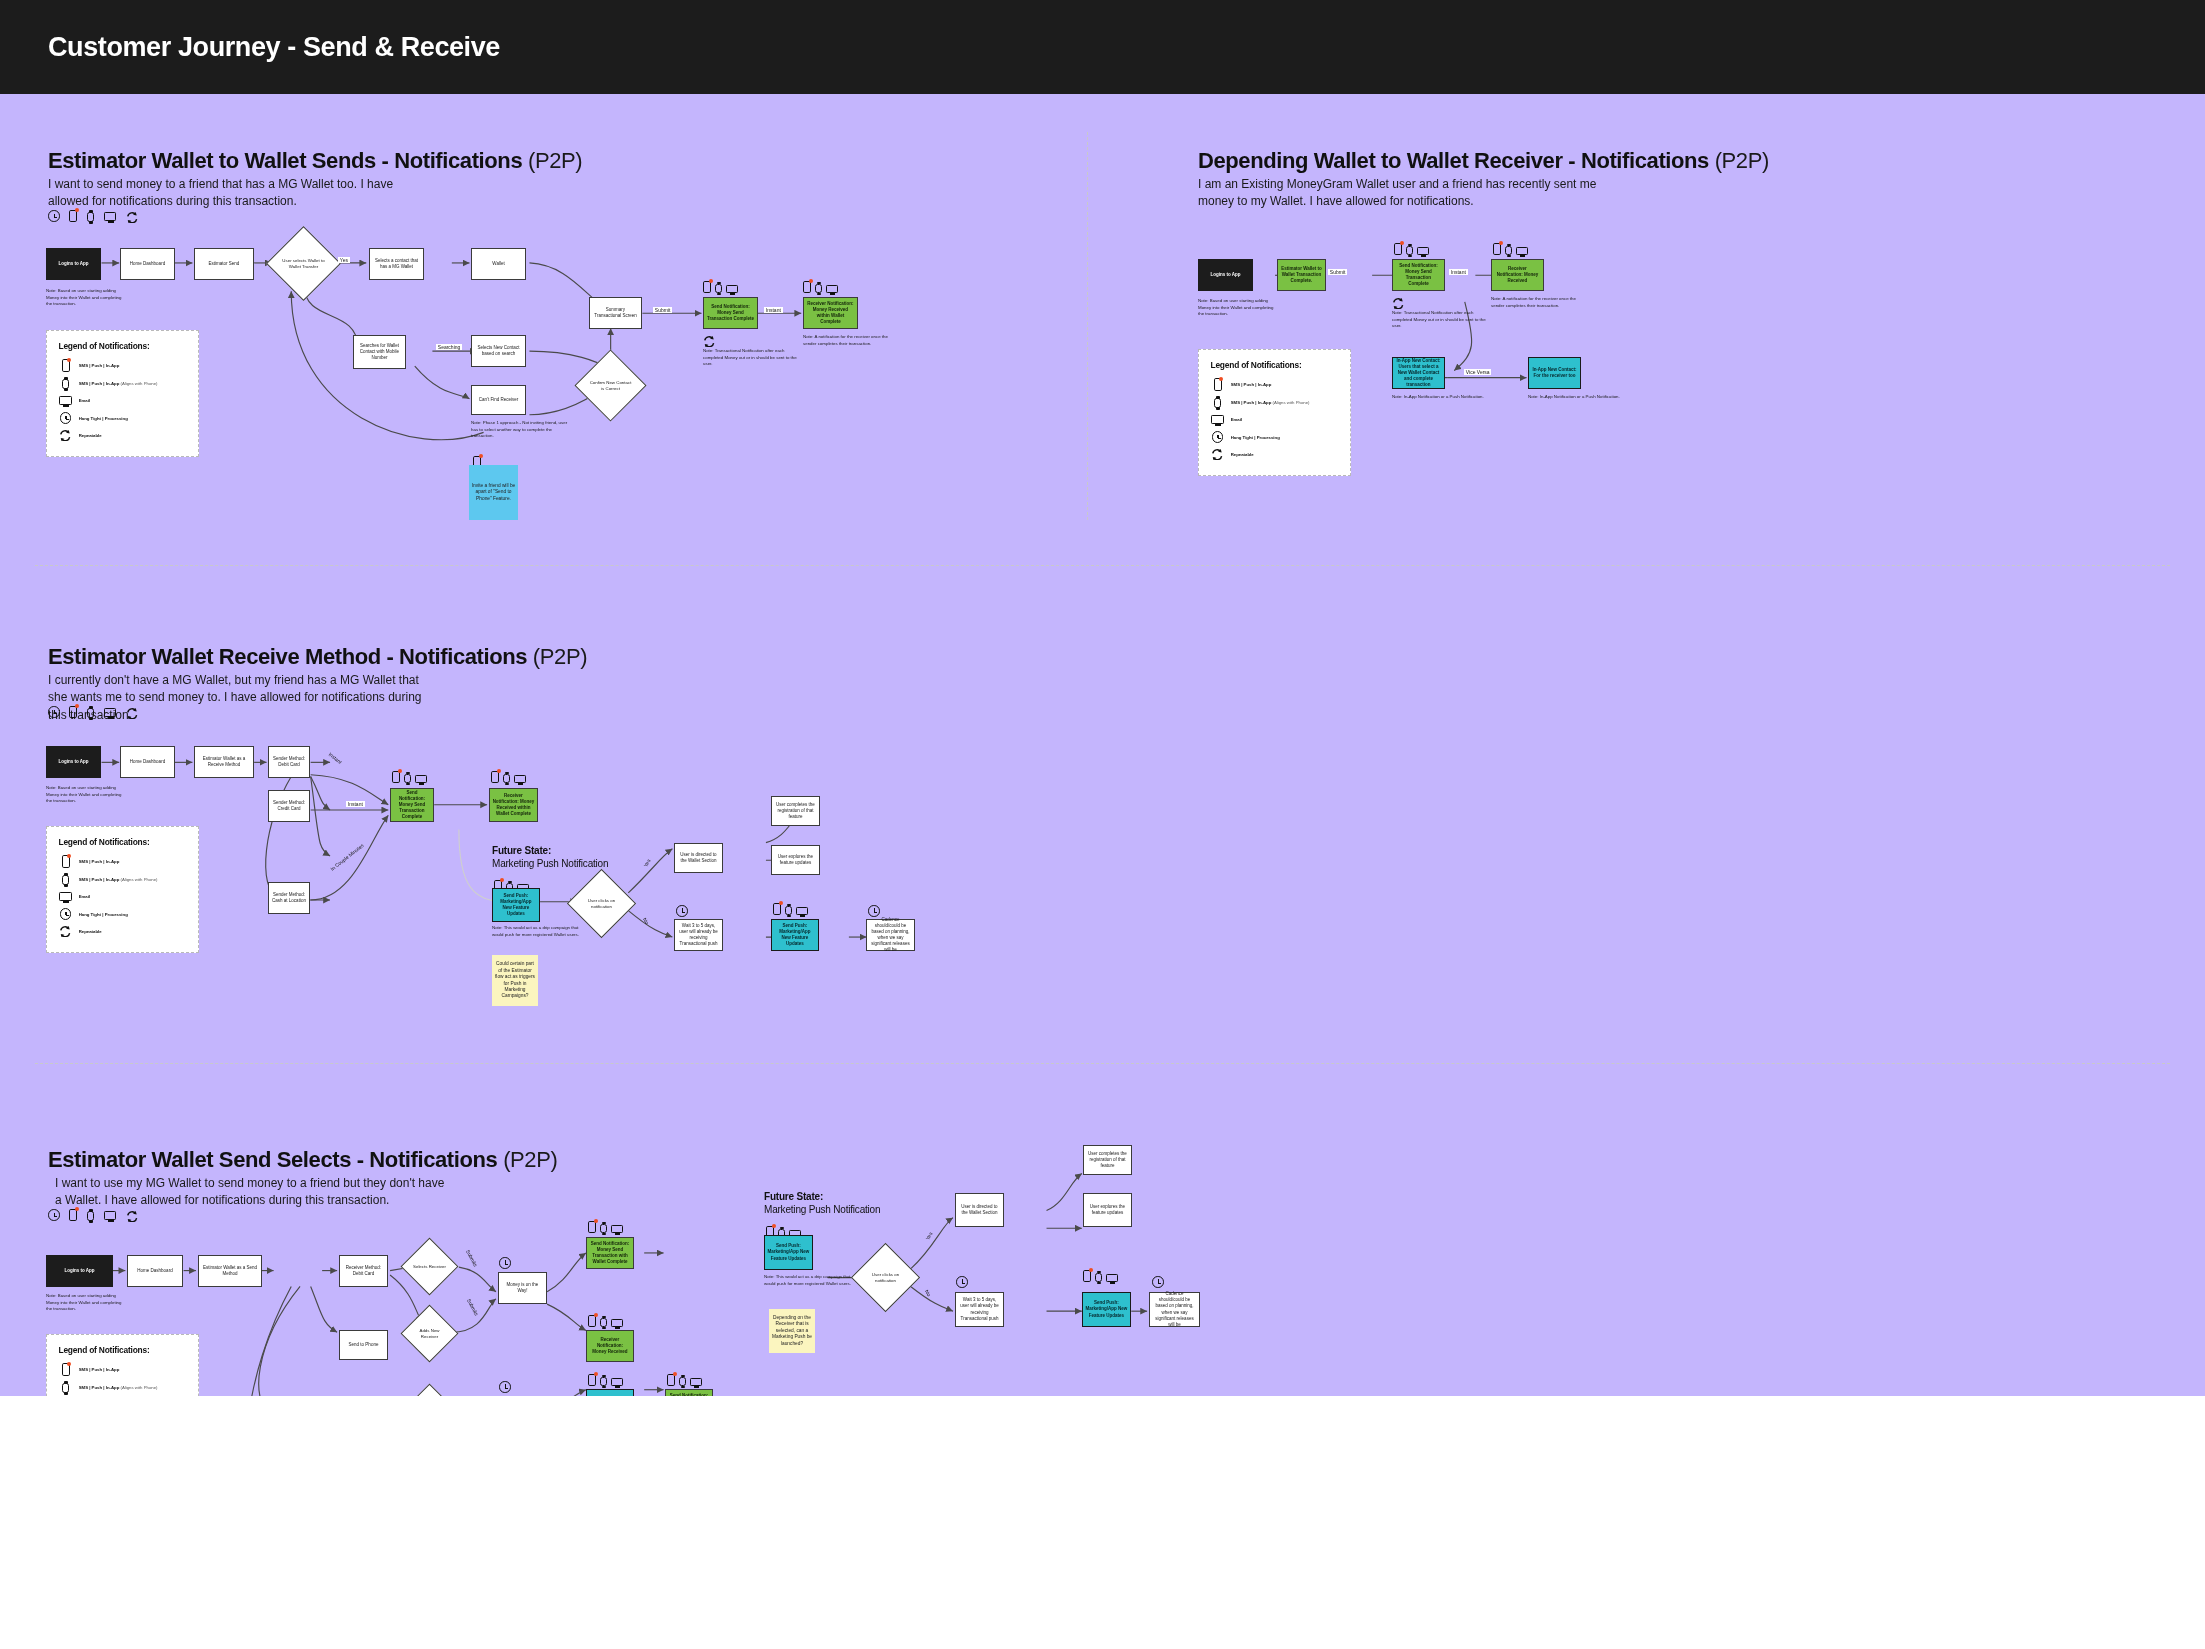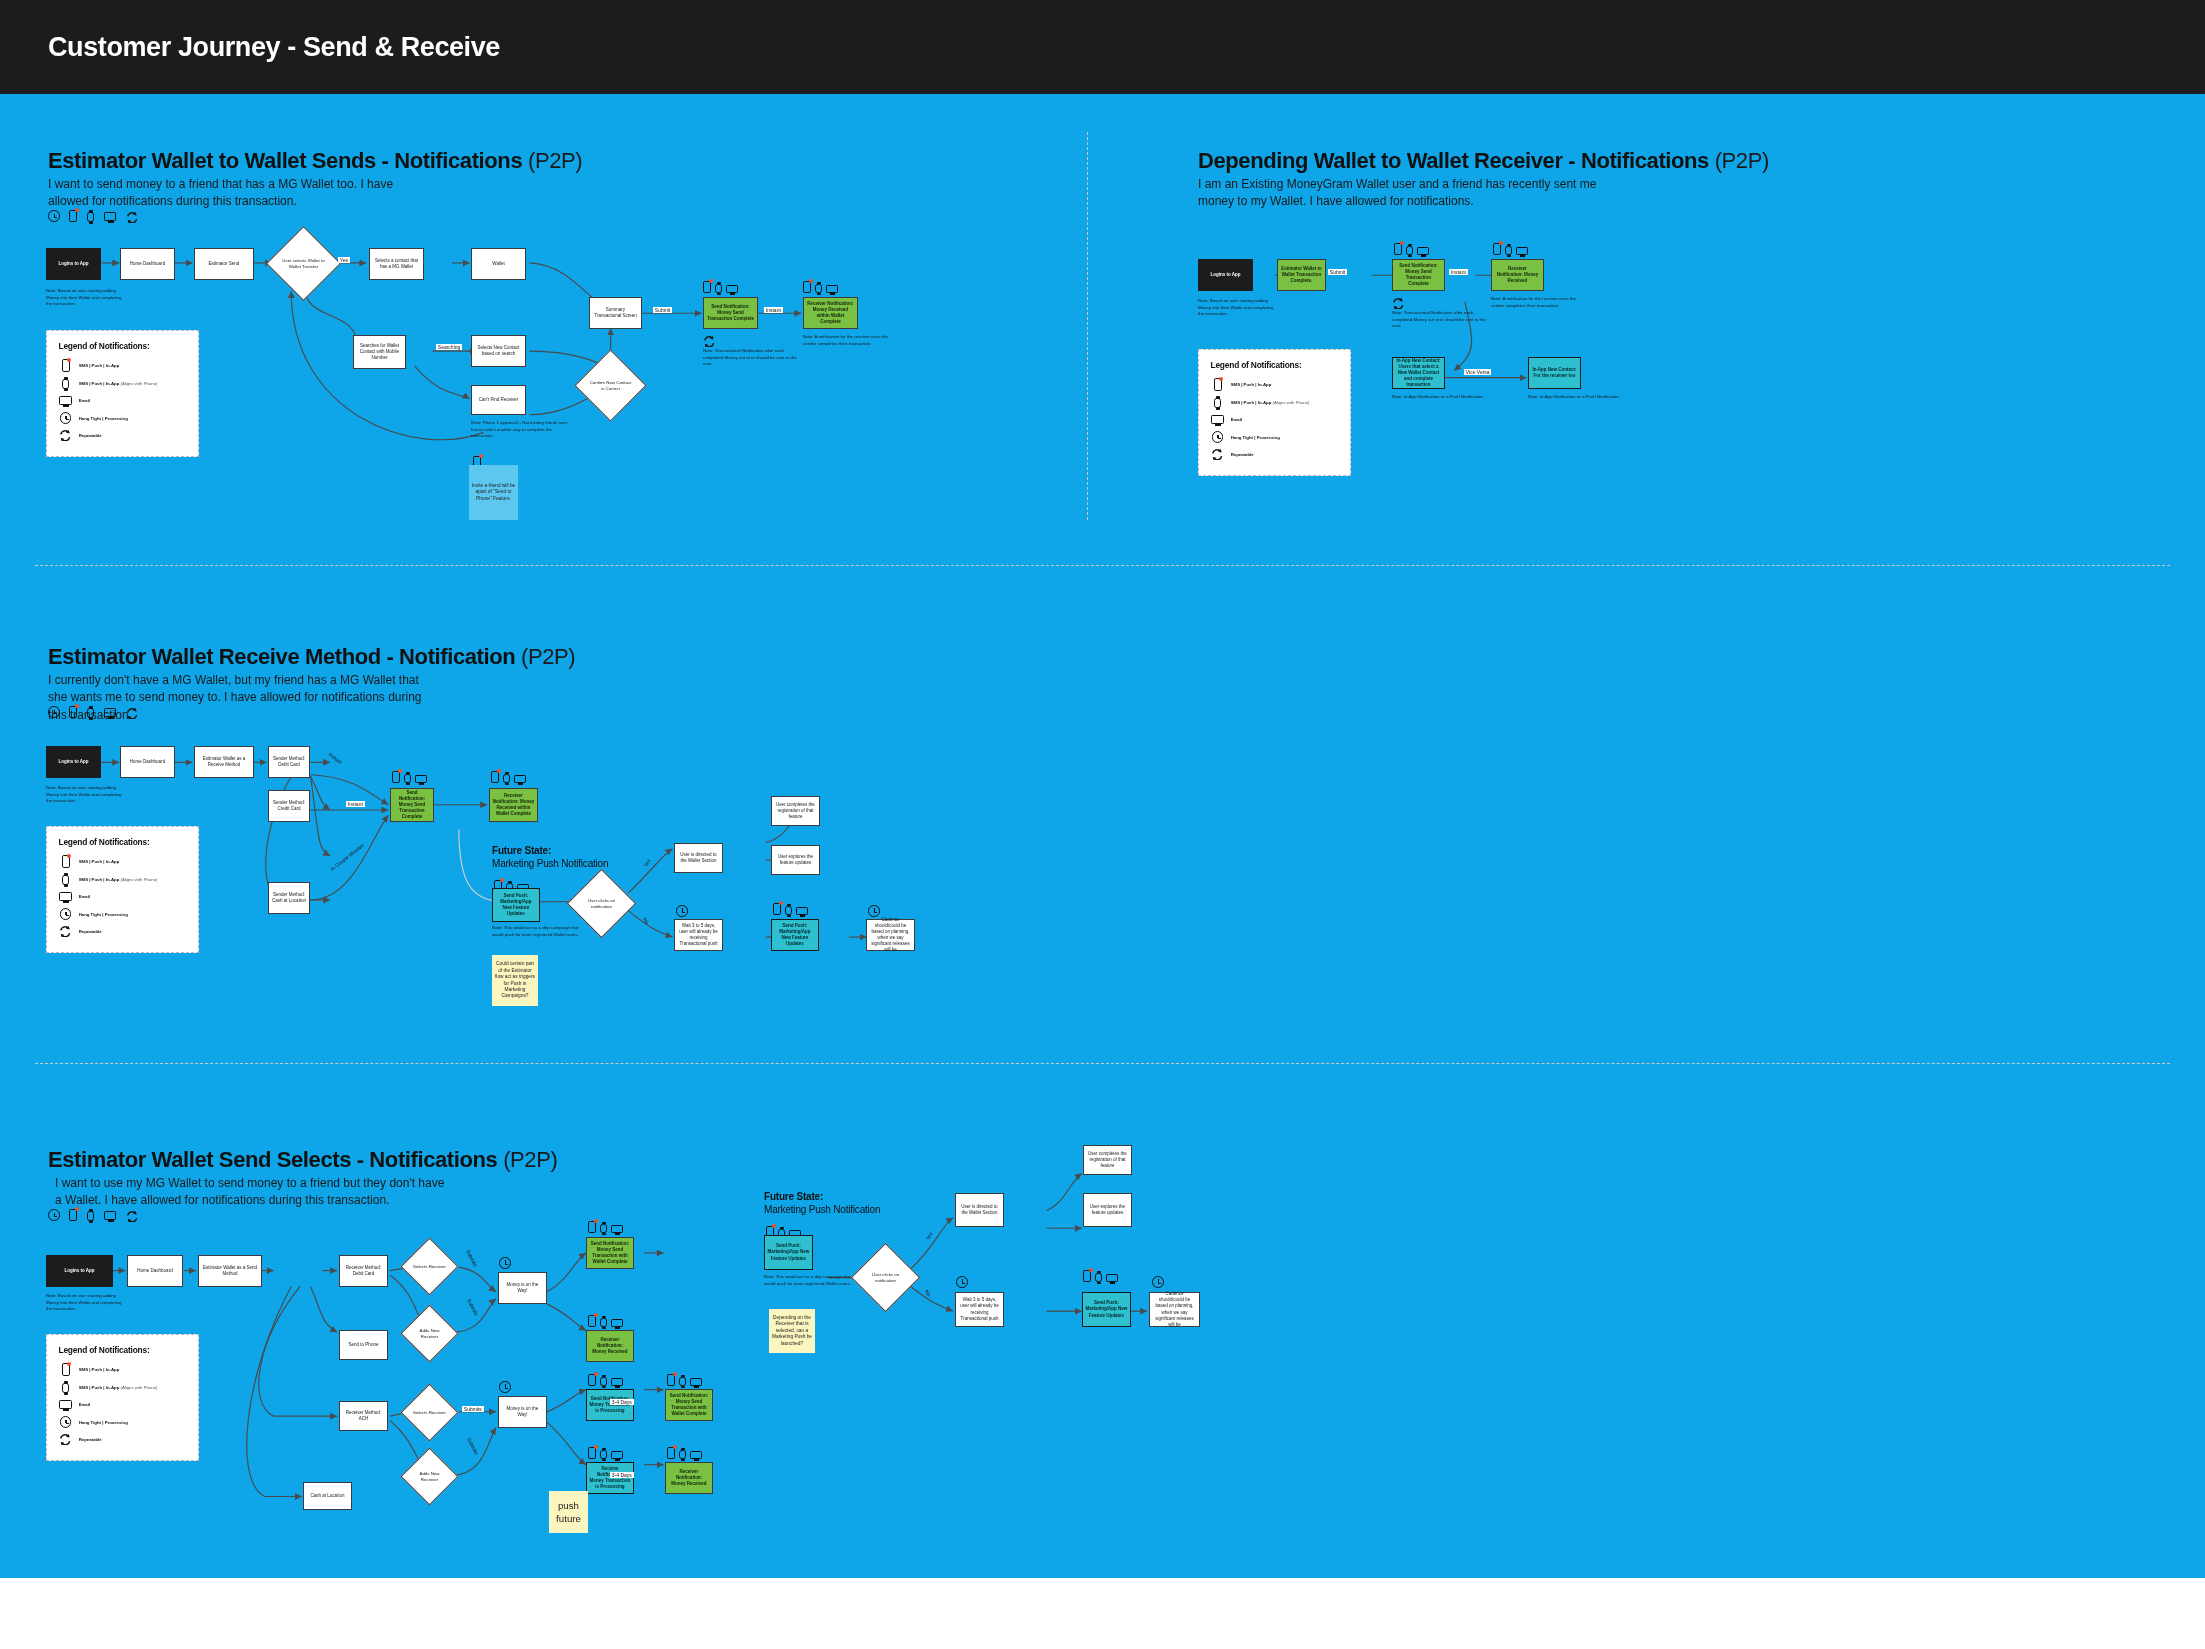--- a/index.html
+++ b/index.html
@@ -6,22 +6,22 @@
   * { box-sizing: border-box; }
   html, body {
     margin: 0; padding: 0;
     background: #ffffff;
     font-family: "Liberation Sans", sans-serif;
     color: #111111;
   }
   #board {
     position: relative;
     width: 2206px;
-    height: 1578px;
-    background: #0ea5e9;
+    height: 1396px;
+    background: #c4b5fd;
     overflow: hidden;
   }
 
   
   .topbar {
     position: absolute; left: 0; top: 0;
     width: 2206px; height: 94px;
     background: #1c1c1c;
     display: flex; align-items: center;
   }
@@ -486,21 +486,21 @@
             <path d="M3 13 L2 9 L6 10 z" fill="#111"></path>
           </svg>
       </span>
       <span class="lbl"><span>Repeatable</span></span>
     </div>
   </div>
 
   <div class="divider" style="top:565px;"></div>
 
   <div class="sec-title" style="left:48px; top:644px;">
-    <span>Estimator Wallet Receive Method - Notification</span> <span class="p2p">(P2P)</span>
+    <span>Estimator Wallet Receive Method - Notifications</span> <span class="p2p">(P2P)</span>
   </div>
   <div class="sec-sub" style="left:48px; top:672px;">I currently don't have a MG Wallet, but my friend has a MG Wallet that she wants me to send money to. I have allowed for notifications during this transaction.</div>
   <div class="iconrow" style="left:48px; top:706px;">
     <span class="ic ic-clock"></span>
     <span class="ic ic-phone"></span>
     <span class="ic ic-watch"></span>
     <span class="ic ic-email"></span>
     <span class="ic ic-repeat">
       <svg width="12.4" height="11.5" viewBox="0 0 14 13">
           <path d="M2 5 A5 5 0 0 1 11 3" stroke="#111" stroke-width="1.6" fill="none"></path>

